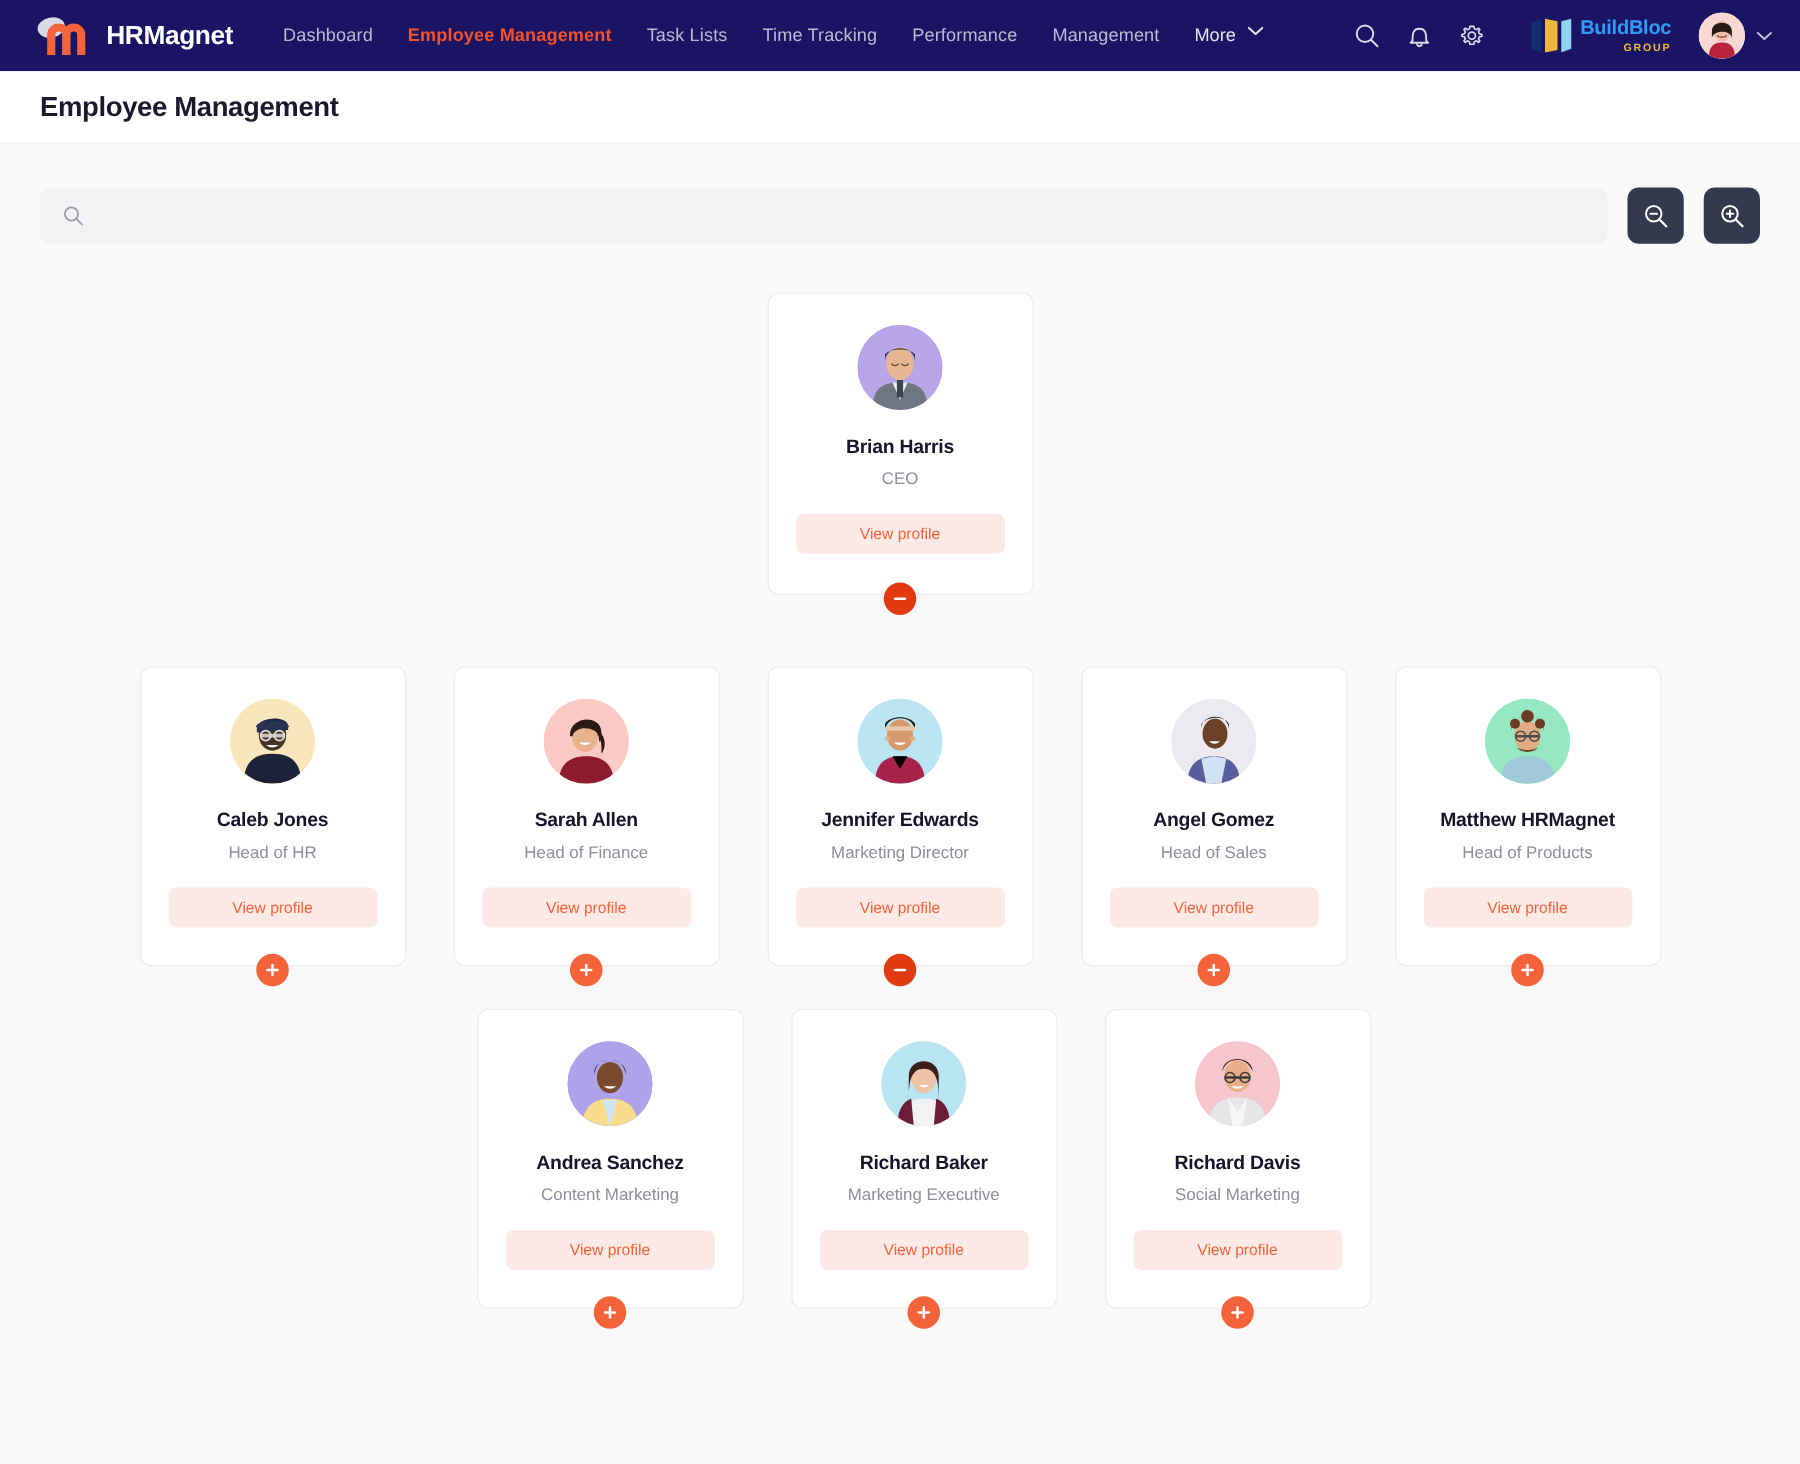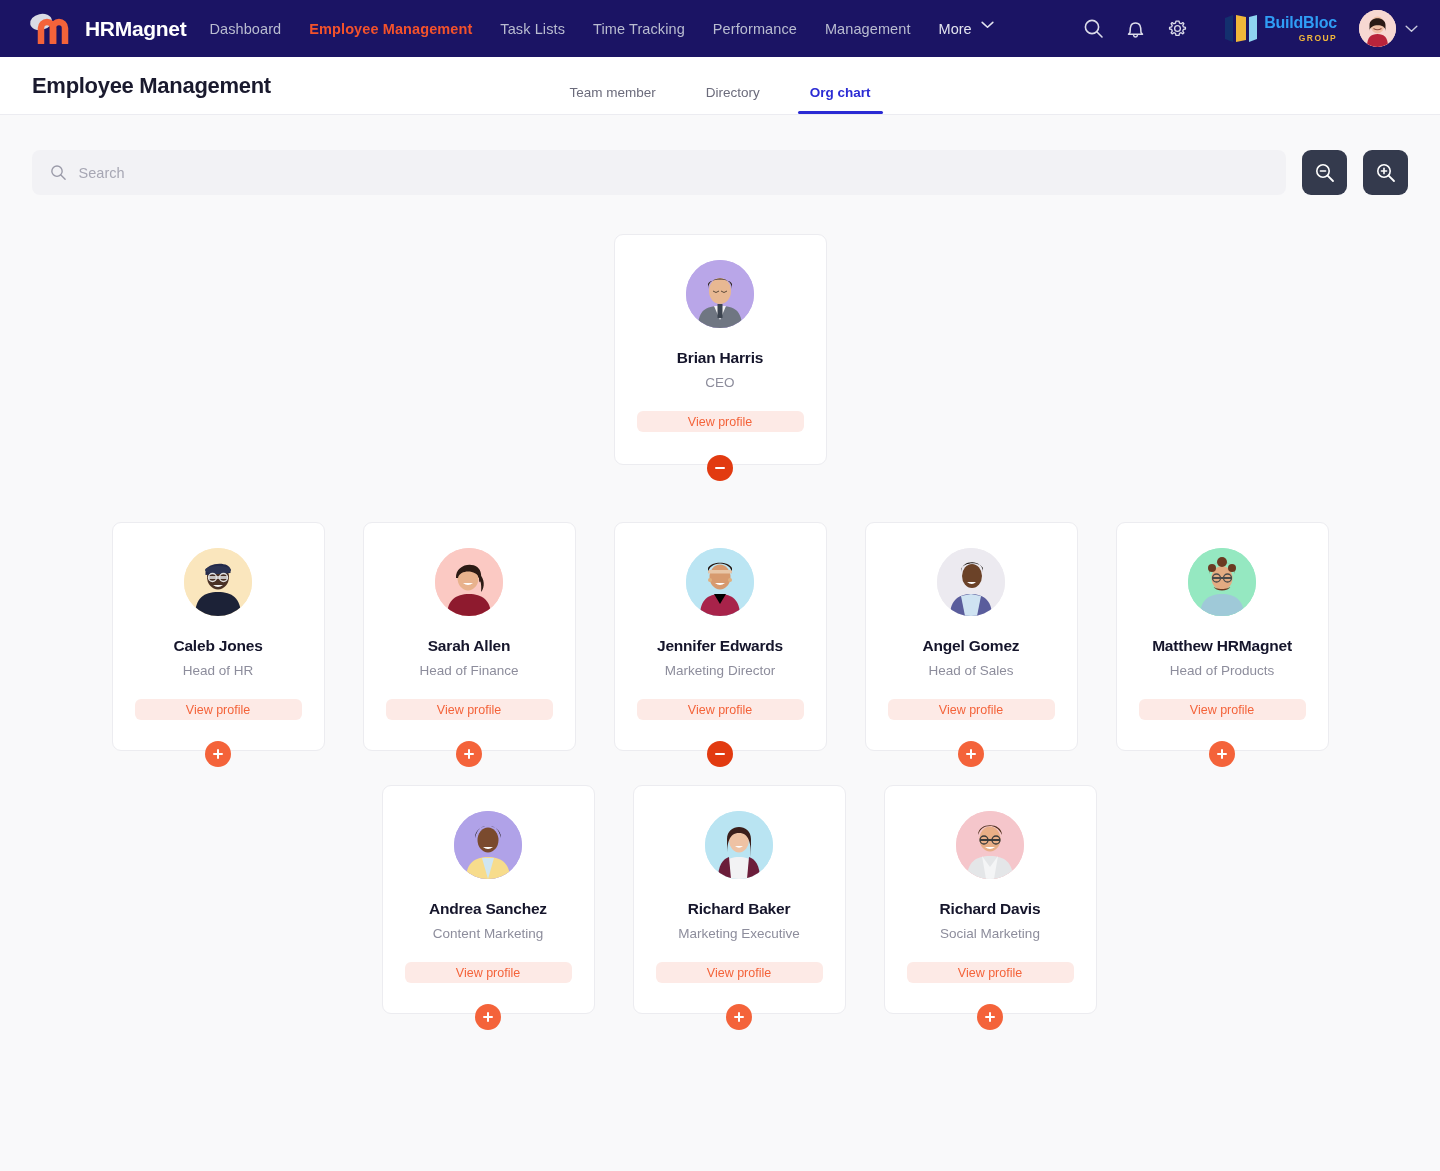--- a/index.html
+++ b/index.html
@@ -13,21 +13,21 @@
   }
 
   
   .topnav {
     height: 57px;
     background: #1b1464;
     display: flex;
     align-items: center;
     padding: 0 22px 0 30px;
   }
-  .brand { display: flex; align-items: center; gap: 9px; margin-right: 23px; }
+  .brand { display: flex; align-items: center; gap: 9px; margin-right: 40px; }
   .brand-mark { width: 46px; height: 34px; position: relative; }
   .brand-blob {
     position: absolute; left: 0; top: 2px;
     width: 22px; height: 16px; border-radius: 50%;
     background: #d9dbe4; transform: rotate(-12deg);
   }
   .brand-m { position: absolute; left: 7px; top: 4px; }
   .brand-name {
     color: #ffffff; font-size: 21px; font-weight: bold; letter-spacing: -0.3px;
   }
@@ -102,21 +102,21 @@
   }
   .node.root .card { padding-bottom: 32px; }
   .pic {
     width: 68px; height: 68px; border-radius: 50%; margin: 0 auto 21px auto;
     overflow: hidden; position: relative;
   }
   .pic svg { display: block; }
   .emp-name { font-size: 15.5px; font-weight: bold; color: #15152b; letter-spacing: -0.2px; }
   .emp-role { font-size: 13.5px; color: #8d8d9c; margin-top: 8px; }
   .viewbtn {
-    margin-top: 21px; height: 21px; border-radius: 6px; background: #fdeae6;
+    margin-top: 21px; height: 32px; border-radius: 6px; background: #fdeae6;
     color: #f4633a; font-size: 12.5px; display: flex; align-items: center;
     justify-content: center; cursor: pointer; border: none; width: 100%;
     font-family: "Liberation Sans", sans-serif;
   }
   .toggle {
     position: absolute; left: 50%; transform: translateX(-50%);
     bottom: -16px; width: 26px; height: 26px; border-radius: 50%;
     display: flex; align-items: center; justify-content: center;
     cursor: pointer; border: none;
   }
@@ -202,34 +202,28 @@
       </div>
       <svg class="chev" viewBox="0 0 14 9">
         <path d="M1 1.5 L7 7 L13 1.5" fill="none" stroke="#c9cade" stroke-width="1.6" stroke-linecap="round" stroke-linejoin="round"></path>
       </svg>
     </div>
   </div>
 </div>
 
 <div class="pagehead">
   <span class="page-title">Employee Management</span>
-  <div class="subtabs">
-    <span class="subtab">Team member</span>
-    <span class="subtab">Directory</span>
-    <span class="subtab active">Org chart</span>
-  </div>
 </div>
 
 <div class="toolbar">
   <div class="searchbox">
     <svg width="17" height="17" viewBox="0 0 18 18">
       <circle cx="7.6" cy="7.6" r="5.6" fill="none" stroke="#9a9aa8" stroke-width="1.5"></circle>
       <line x1="11.8" y1="11.8" x2="16.4" y2="16.4" stroke="#9a9aa8" stroke-width="1.5" stroke-linecap="round"></line>
     </svg>
-    <input type="text" placeholder="Search" style="">
   </div>
 
   <div class="zoombtn">
     <svg width="22" height="22" viewBox="0 0 22 22">
       <circle cx="9" cy="9" r="6.2" fill="none" stroke="#ffffff" stroke-width="1.6"></circle>
       <line x1="6.4" y1="9" x2="11.6" y2="9" stroke="#ffffff" stroke-width="1.6" stroke-linecap="round"></line>
       <line x1="13.6" y1="13.6" x2="19" y2="19" stroke="#ffffff" stroke-width="1.8" stroke-linecap="round"></line>
     </svg>
   </div>
   <div class="zoombtn">

